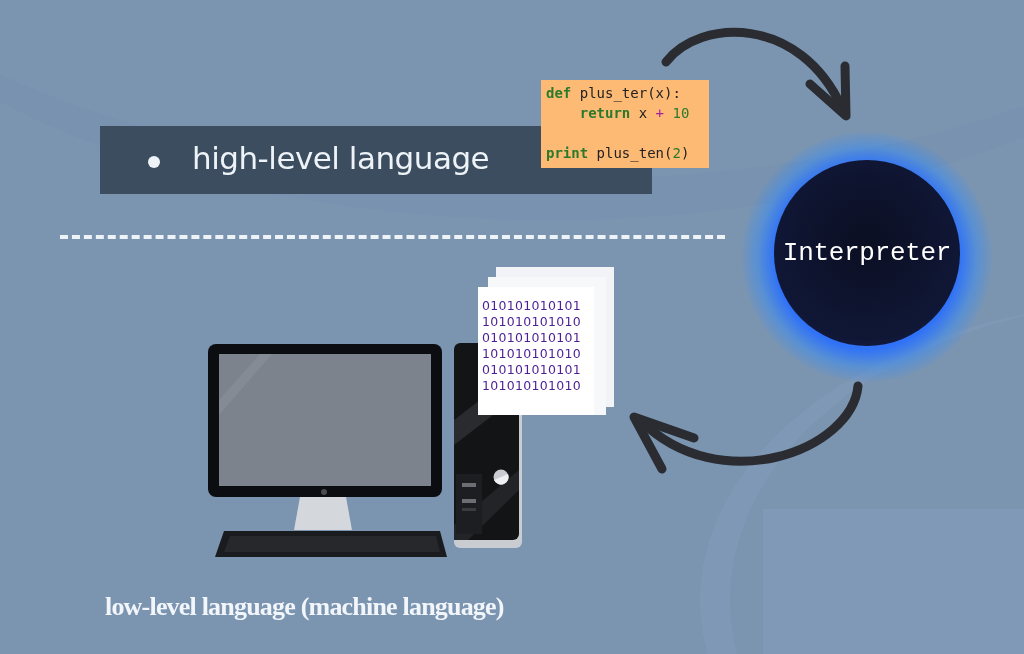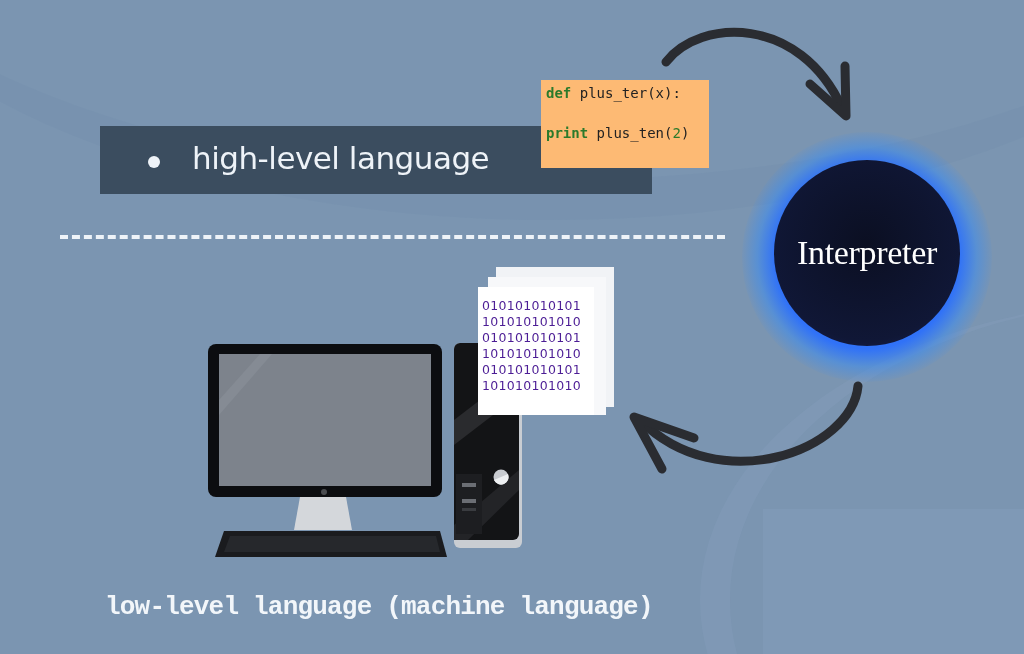--- a/index.html
+++ b/index.html
@@ -53,53 +53,54 @@
     border-radius: 50%;
     background: radial-gradient(circle, rgba(40,110,255,0.9) 52%, rgba(60,140,240,0.55) 62%, rgba(123,149,177,0) 72%);
   }
   .interp-core {
     position: absolute; left: 774px; top: 160px; width: 186px; height: 186px;
     border-radius: 50%;
     background: radial-gradient(circle at 50% 45%, #0b0f22 0%, #101736 70%, #1a2560 100%);
     display: flex; align-items: center; justify-content: center;
   }
   .interp-label {
-    font-family: Liberation Serif, serif; font-size: 34px; color: #ffffff;
+    font-family: Liberation Mono, monospace; font-size: 26px; color: #ffffff;
     letter-spacing: -0.3px;
   }
   .arrow { position: absolute; left: 0; top: 0; width: 1024px; height: 654px; pointer-events: none; }
   .papers { position: absolute; left: 474px; top: 262px; width: 140px; height: 150px; }
   .paper { position: absolute; background: #fff; }
   .paper.p3 { left: 22px; top: 5px; width: 118px; height: 140px; background: #f1f3f6; }
   .paper.p2 { left: 14px; top: 15px; width: 118px; height: 138px; background: #f7f8fa; }
   .paper.p1 { left: 4px; top: 25px; width: 116px; height: 128px; background: #ffffff; }
   .binary {
     position: absolute; left: 8px; top: 36px;
     font-family: "DejaVu Sans", sans-serif; font-size: 12.5px; line-height: 16px;
     color: #4c1d95; letter-spacing: 0.3px;
   }
   .computer { position: absolute; left: 0; top: 0; width: 1024px; height: 654px; }
   .ll-text {
     position: absolute; left: 105px; top: 592px;
-    font-family: Liberation Mono, monospace; font-weight: bold; font-size: 26px;
+    font-family: Liberation Serif, serif; font-weight: bold; font-size: 26px;
     color: #f2f6fa; letter-spacing: -0.8px;
   }
 </style>
 </head>
 <body>
 
 <div class="bg-swoosh"></div>
 <div class="bg-swoosh2"></div>
 
 <div class="hl-banner"></div>
 <div class="hl-bullet"></div>
 <div class="hl-text">high-level language</div>
 
 <div class="code-box">
   <div class="line"><span class="kw">def</span><span> plus_ter(x):</span></div>
+  <div class="line"><span>    </span><span class="kw">return</span><span> x </span><span class="op">+</span><span class="num"> 10</span></div>
   <div class="line"><span></span></div>
   <div class="line"><span class="kw">print</span><span> plus_ten</span><span>(</span><span class="num">2</span><span>)</span></div>
 </div>
 
 <div class="divider"></div>
 
 <div class="interp-glow"></div>
 <div class="interp-core">
   <span class="interp-label">Interpreter</span>
 </div>

